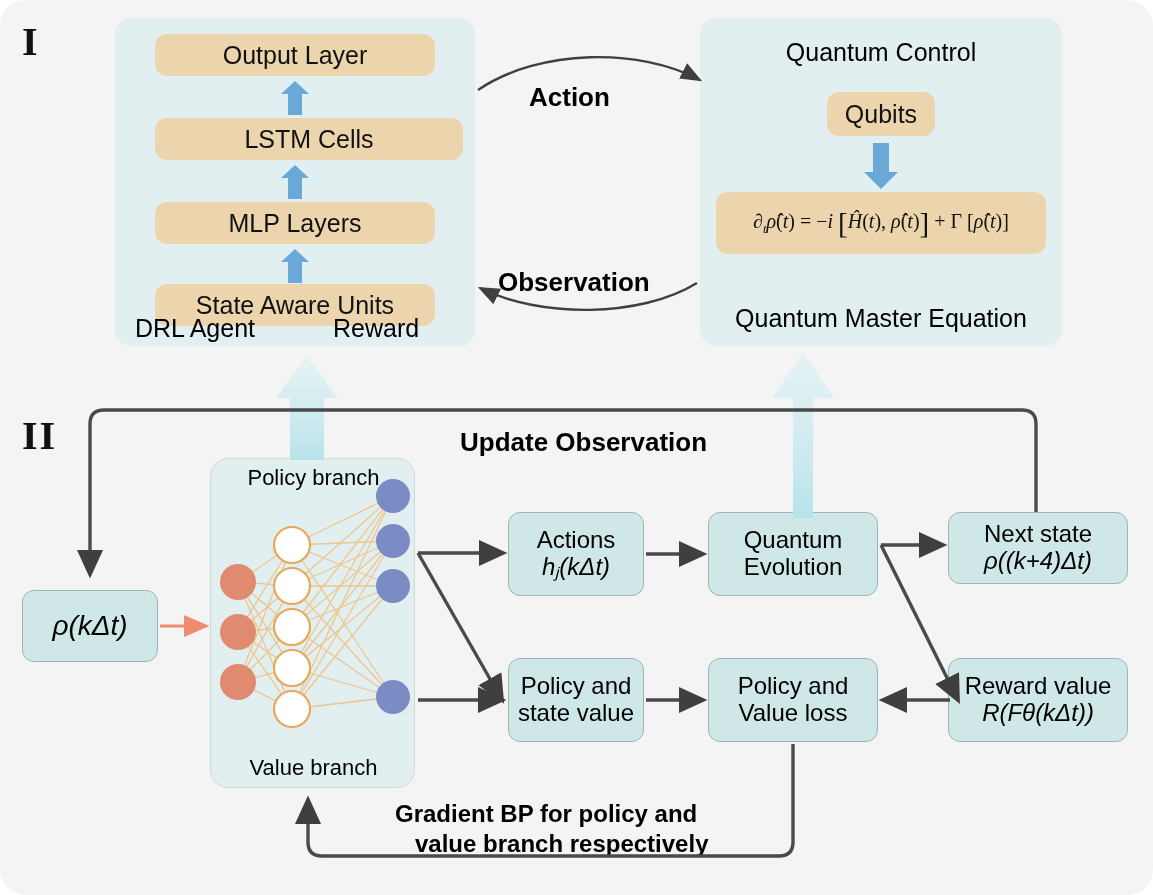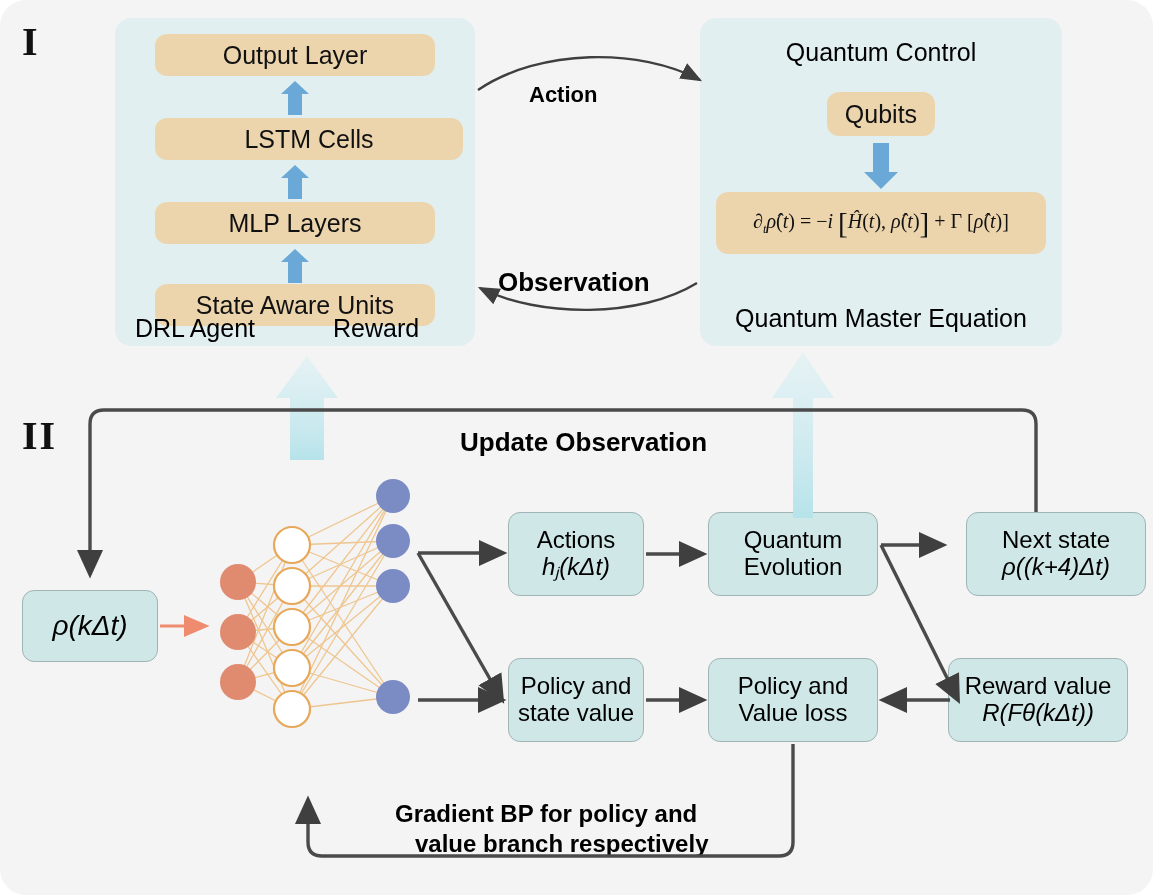--- a/index.html
+++ b/index.html
@@ -109,39 +109,43 @@
 
     <div class="abs lbl" style="left:0;top:286px;width:362px;text-align:center;">Quantum Master Equation</div>
 
     <div class="abs tan" style="left:16px;top:174px;width:330px;height:62px;font-family:'Liberation Serif',serif;">
       <span style="font-size:20px;">
         <i>∂</i><sub><i>t</i></sub><i>ρ̂</i>(<i>t</i>)&nbsp;=&nbsp;−<i>i</i>&nbsp;<span style="font-size:1.45em;vertical-align:-0.16em;">[</span><i>Ĥ</i>(<i>t</i>),&nbsp;<i>ρ̂</i>(<i>t</i>)<span style="font-size:1.45em;vertical-align:-0.16em;">]</span>&nbsp;+&nbsp;Γ&nbsp;[<i>ρ̂</i>(<i>t</i>)]
       </span>
     </div>
   </div>
 
-  <div class="abs lbl lbl-b" style="left:529px;top:82px;font-size:22px;">Action</div>
+  <div class="abs lbl lbl-b" style="left:529px;top:82px;font-size:26px;">Action</div>
   <div class="abs lbl lbl-b" style="left:498px;top:267px;font-size:26px;">Observation</div>
 
+  <div class="abs netpanel" style="left:210px;top:458px;width:205px;height:330px;">
+    <div class="abs lbl" style="left:0;top:6px;width:205px;text-align:center;font-size:22px;">Policy branch</div>
+    <div class="abs lbl" style="left:0;top:296px;width:205px;text-align:center;font-size:22px;">Value branch</div>
+  </div>
 
   <div class="abs cbox" style="left:508px;top:512px;width:136px;height:84px;">
     <span>Actions</span>
     <span class="l2">hⱼ(kΔt)</span>
   </div>
 
   <div class="abs cbox" style="left:22px;top:590px;width:136px;height:72px;">
     <span style="font-style:italic;font-size:28px;">ρ(kΔt)</span>
   </div>
 
   <div class="abs cbox" style="left:708px;top:512px;width:170px;height:84px;">
     <span>Quantum</span>
     <span>Evolution</span>
   </div>
 
-  <div class="abs cbox" style="left:948px;top:512px;width:180px;height:84px;margin-left:18px;">
+  <div class="abs cbox" style="left:948px;top:512px;width:180px;height:72px;">
     <span>Next state</span>
     <span class="l2">ρ((k+4)Δt)</span>
   </div>
 
   <div class="abs cbox" style="left:508px;top:658px;width:136px;height:84px;">
     <span>Policy and</span>
     <span>state value</span>
   </div>
 
   <div class="abs cbox" style="left:708px;top:658px;width:170px;height:84px;">

